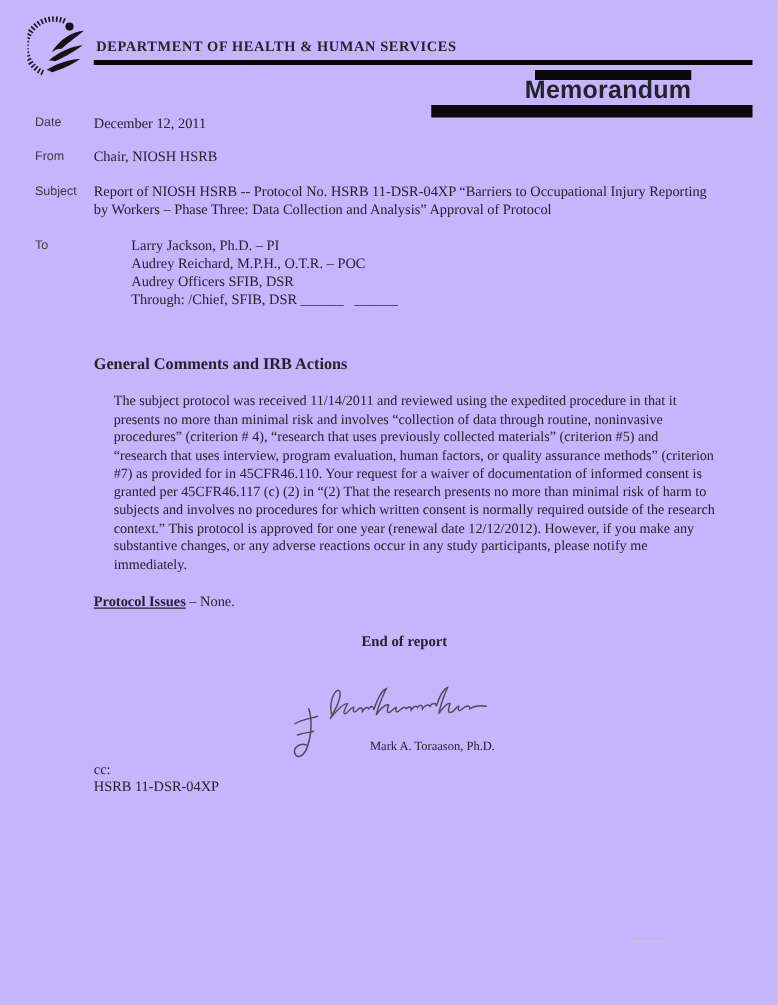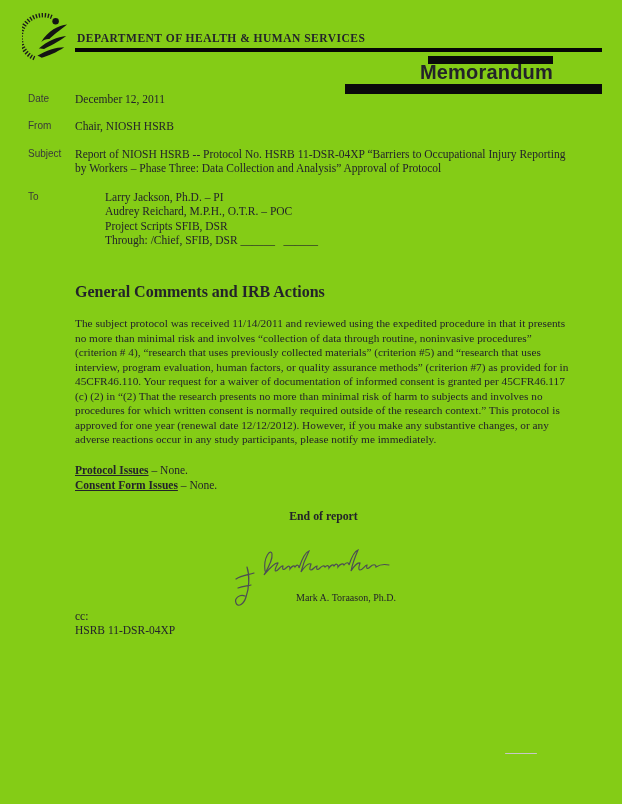--- a/index.html
+++ b/index.html
@@ -1,20 +1,20 @@
 <!DOCTYPE html>
 <html><head>
 <meta charset="utf-8">
 <style>
   html,body{margin:0;padding:0;background:#e8e8e8;}
   .page{
     position:relative;
     width:622px;height:804px;
     margin:0 auto;
-    background:#84cc16;
+    background:#c4b5fd;
     font-family:"Liberation Serif", serif;
     color:#23232a;
     overflow:hidden;
     box-shadow:0 0 4px rgba(0,0,0,.25);
   }
   
   .logo{position:absolute;left:22px;top:13px;width:48px;height:52px;}
   .dept-title{
     position:absolute;left:77px;top:32px;
     font-weight:bold;font-size:11.5px;letter-spacing:.5px;
@@ -34,22 +34,22 @@
     position:absolute;left:0;top:1px;
     font-family:"Liberation Sans", sans-serif;
     font-size:10px;color:#3a3a3a;
   }
   .meta-value{margin-left:47px;font-size:11.5px;line-height:14.2px;width:497px;}
   .to-line{white-space:pre-wrap;font-size:11.5px;line-height:14.4px;margin-left:30px;}
   .to-line.indent{padding-left:55px;}
 
   
   .content{position:absolute;left:75px;top:283px;width:497px;}
-  .section-heading{font-weight:bold;font-size:16px;margin:0 0 15px 0;}
-  .paragraph{font-size:11.3px;line-height:14.5px;margin:0 0 16px 0;}
+  .section-heading{font-weight:bold;font-size:13px;margin:0 0 15px 0;}
+  .paragraph{font-size:11.3px;line-height:14.5px;margin:0 0 16px 16px;}
   .issue-line{font-size:11.5px;line-height:15.2px;}
   .issue-label{font-weight:bold;text-decoration:underline;}
   .end-of-report{font-weight:bold;font-size:11.8px;margin-top:16px;text-align:center;}
 
   
   .sig-scribble{position:absolute;left:258px;top:544px;}
   .initials-scribble{position:absolute;left:232px;top:564px;}
   .printed-name{position:absolute;left:296px;top:592px;font-size:10px;}
 
   
@@ -95,31 +95,30 @@
   <div class="meta-row" style="top:147px">
     <span class="meta-label">Subject</span>
     <div class="meta-value">Report of NIOSH HSRB -- Protocol No. HSRB 11-DSR-04XP “Barriers to Occupational Injury Reporting by Workers – Phase Three: Data Collection and Analysis” Approval of Protocol</div>
   </div>
 
   <div class="meta-row" style="top:190px">
     <span class="meta-label">To</span>
     <div class="meta-value">
       <div class="to-line">Larry Jackson, Ph.D. – PI</div>
       <div class="to-line">Audrey Reichard, M.P.H., O.T.R. – POC</div>
-      <div class="to-line">Project Scripts SFIB, DSR</div>
+      <div class="to-line">Audrey Officers SFIB, DSR</div>
       <div class="to-line">Through: /Chief, SFIB, DSR ______   ______</div>
     </div>
   </div>
 
   <div class="content">
     <div class="section-heading">General Comments and IRB Actions</div>
     <p class="paragraph">The subject protocol was received 11/14/2011 and reviewed using the expedited procedure in that it presents no more than minimal risk and involves “collection of data through routine, noninvasive procedures” (criterion # 4), “research that uses previously collected materials” (criterion #5) and “research that uses interview, program evaluation, human factors, or quality assurance methods” (criterion #7) as provided for in 45CFR46.110.  Your request for a waiver of documentation of informed consent is granted per 45CFR46.117 (c) (2) in “(2) That the research presents no more than minimal risk of harm to subjects and involves no procedures for which written consent is normally required outside of the research context.”  This protocol is approved for one year (renewal date 12/12/2012).  However, if you make any substantive changes, or any adverse reactions occur in any study participants, please notify me immediately.</p>
 
     <div class="issue-line"><span class="issue-label">Protocol Issues</span><span> – None.</span></div>
-    <div class="issue-line"><span class="issue-label">Consent Form Issues</span><span> – None.</span></div>
 
     <div class="end-of-report">End of report</div>
   </div>
 
   <div class="sig-scribble">
     <svg width="138" height="36" viewBox="0 0 138 36" aria-hidden="true">
       <path d="M7 27 C5 13 13 4 14 10 C15 16 9 26 6 31 C11 25 17 18 20 19 C18 23 16 27 18 27 C20 27 23 21 25 22 C24 25 25 27 28 24 C31 21 32 22 32 25 C34 22 36 21 37 23 C39 20 41 21 41 24 C44 15 48 8 51 7 C47 15 44 24 43 28 C47 22 51 19 53 20 C52 23 51 26 53 26 C55 26 57 22 59 22 C58 25 59 27 62 24 C64 22 66 21 67 23 C69 21 71 21 71 24 C73 21 75 20 76 22 C78 19 80 20 80 23 C82 20 85 19 86 21 C88 18 91 18 91 21 C94 12 97 7 100 6 C97 13 94 22 93 27 C96 22 100 18 102 19 C101 22 100 26 102 26 C105 26 107 21 109 21 C108 24 109 26 112 23 C115 20 118 20 118 23 C121 21 126 20 131 21" fill="none" stroke="#4c4c55" stroke-width="1.15" stroke-linecap="round"></path>
     </svg>
   </div>
   <div class="initials-scribble">

